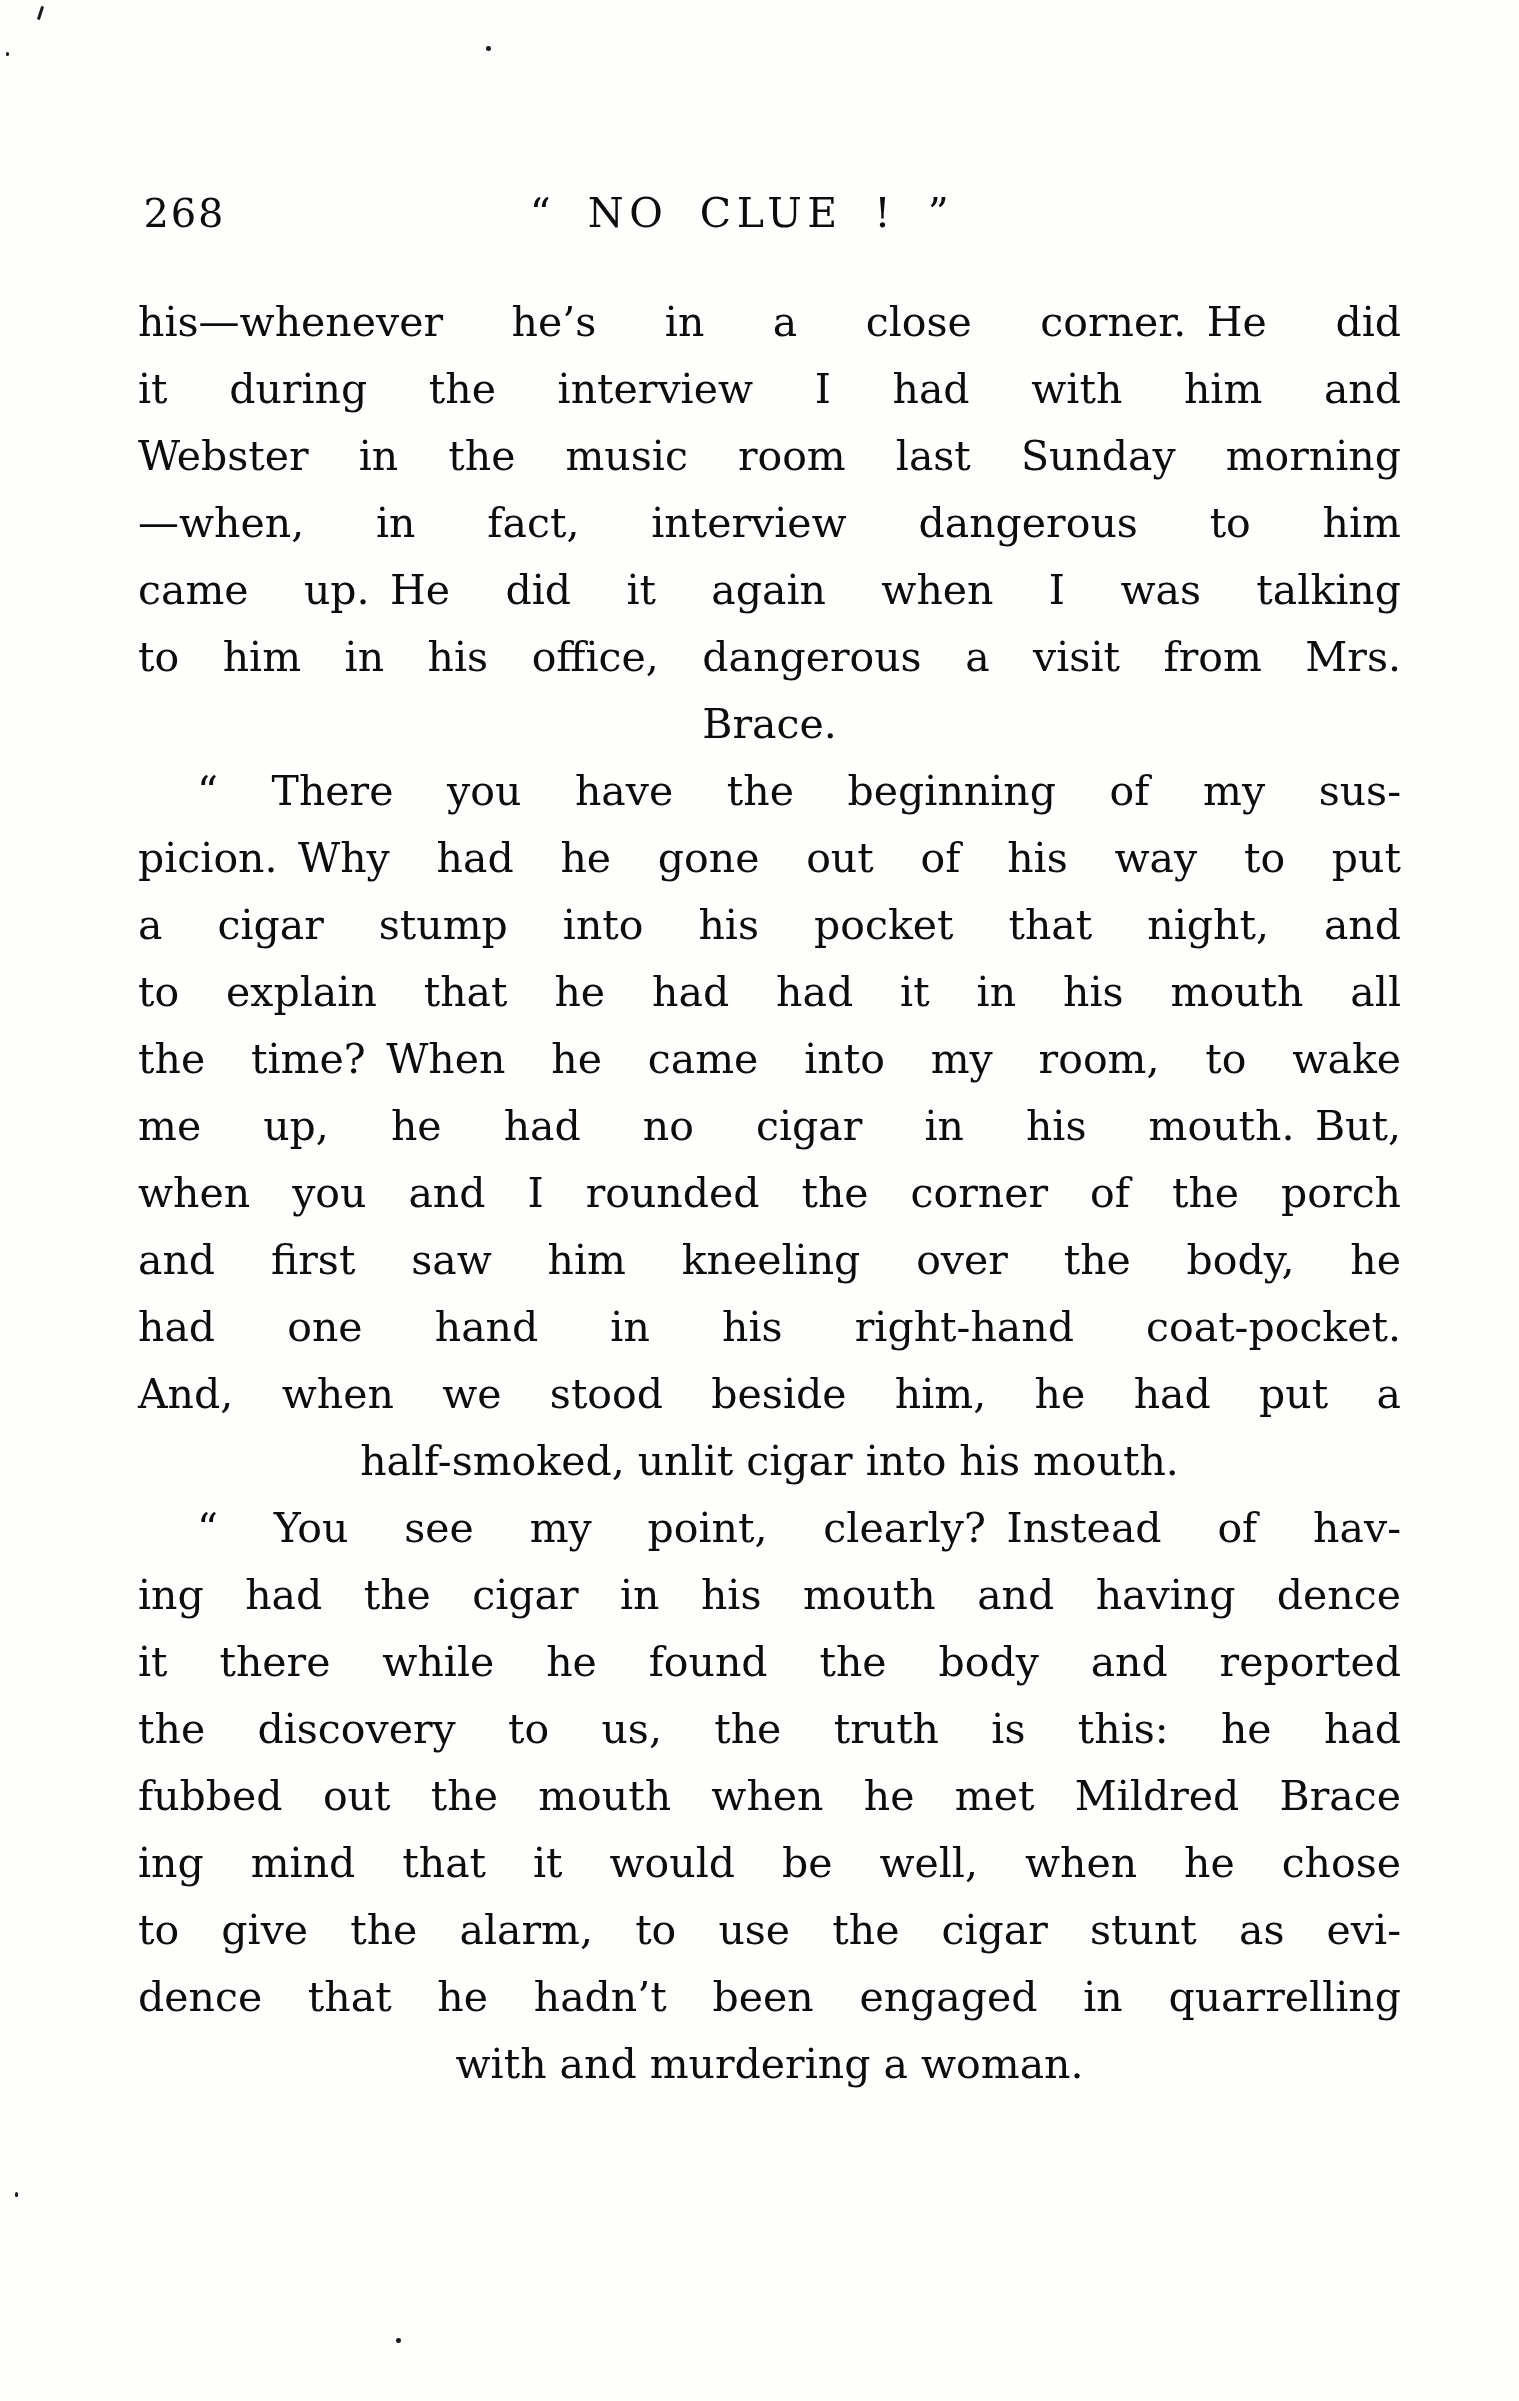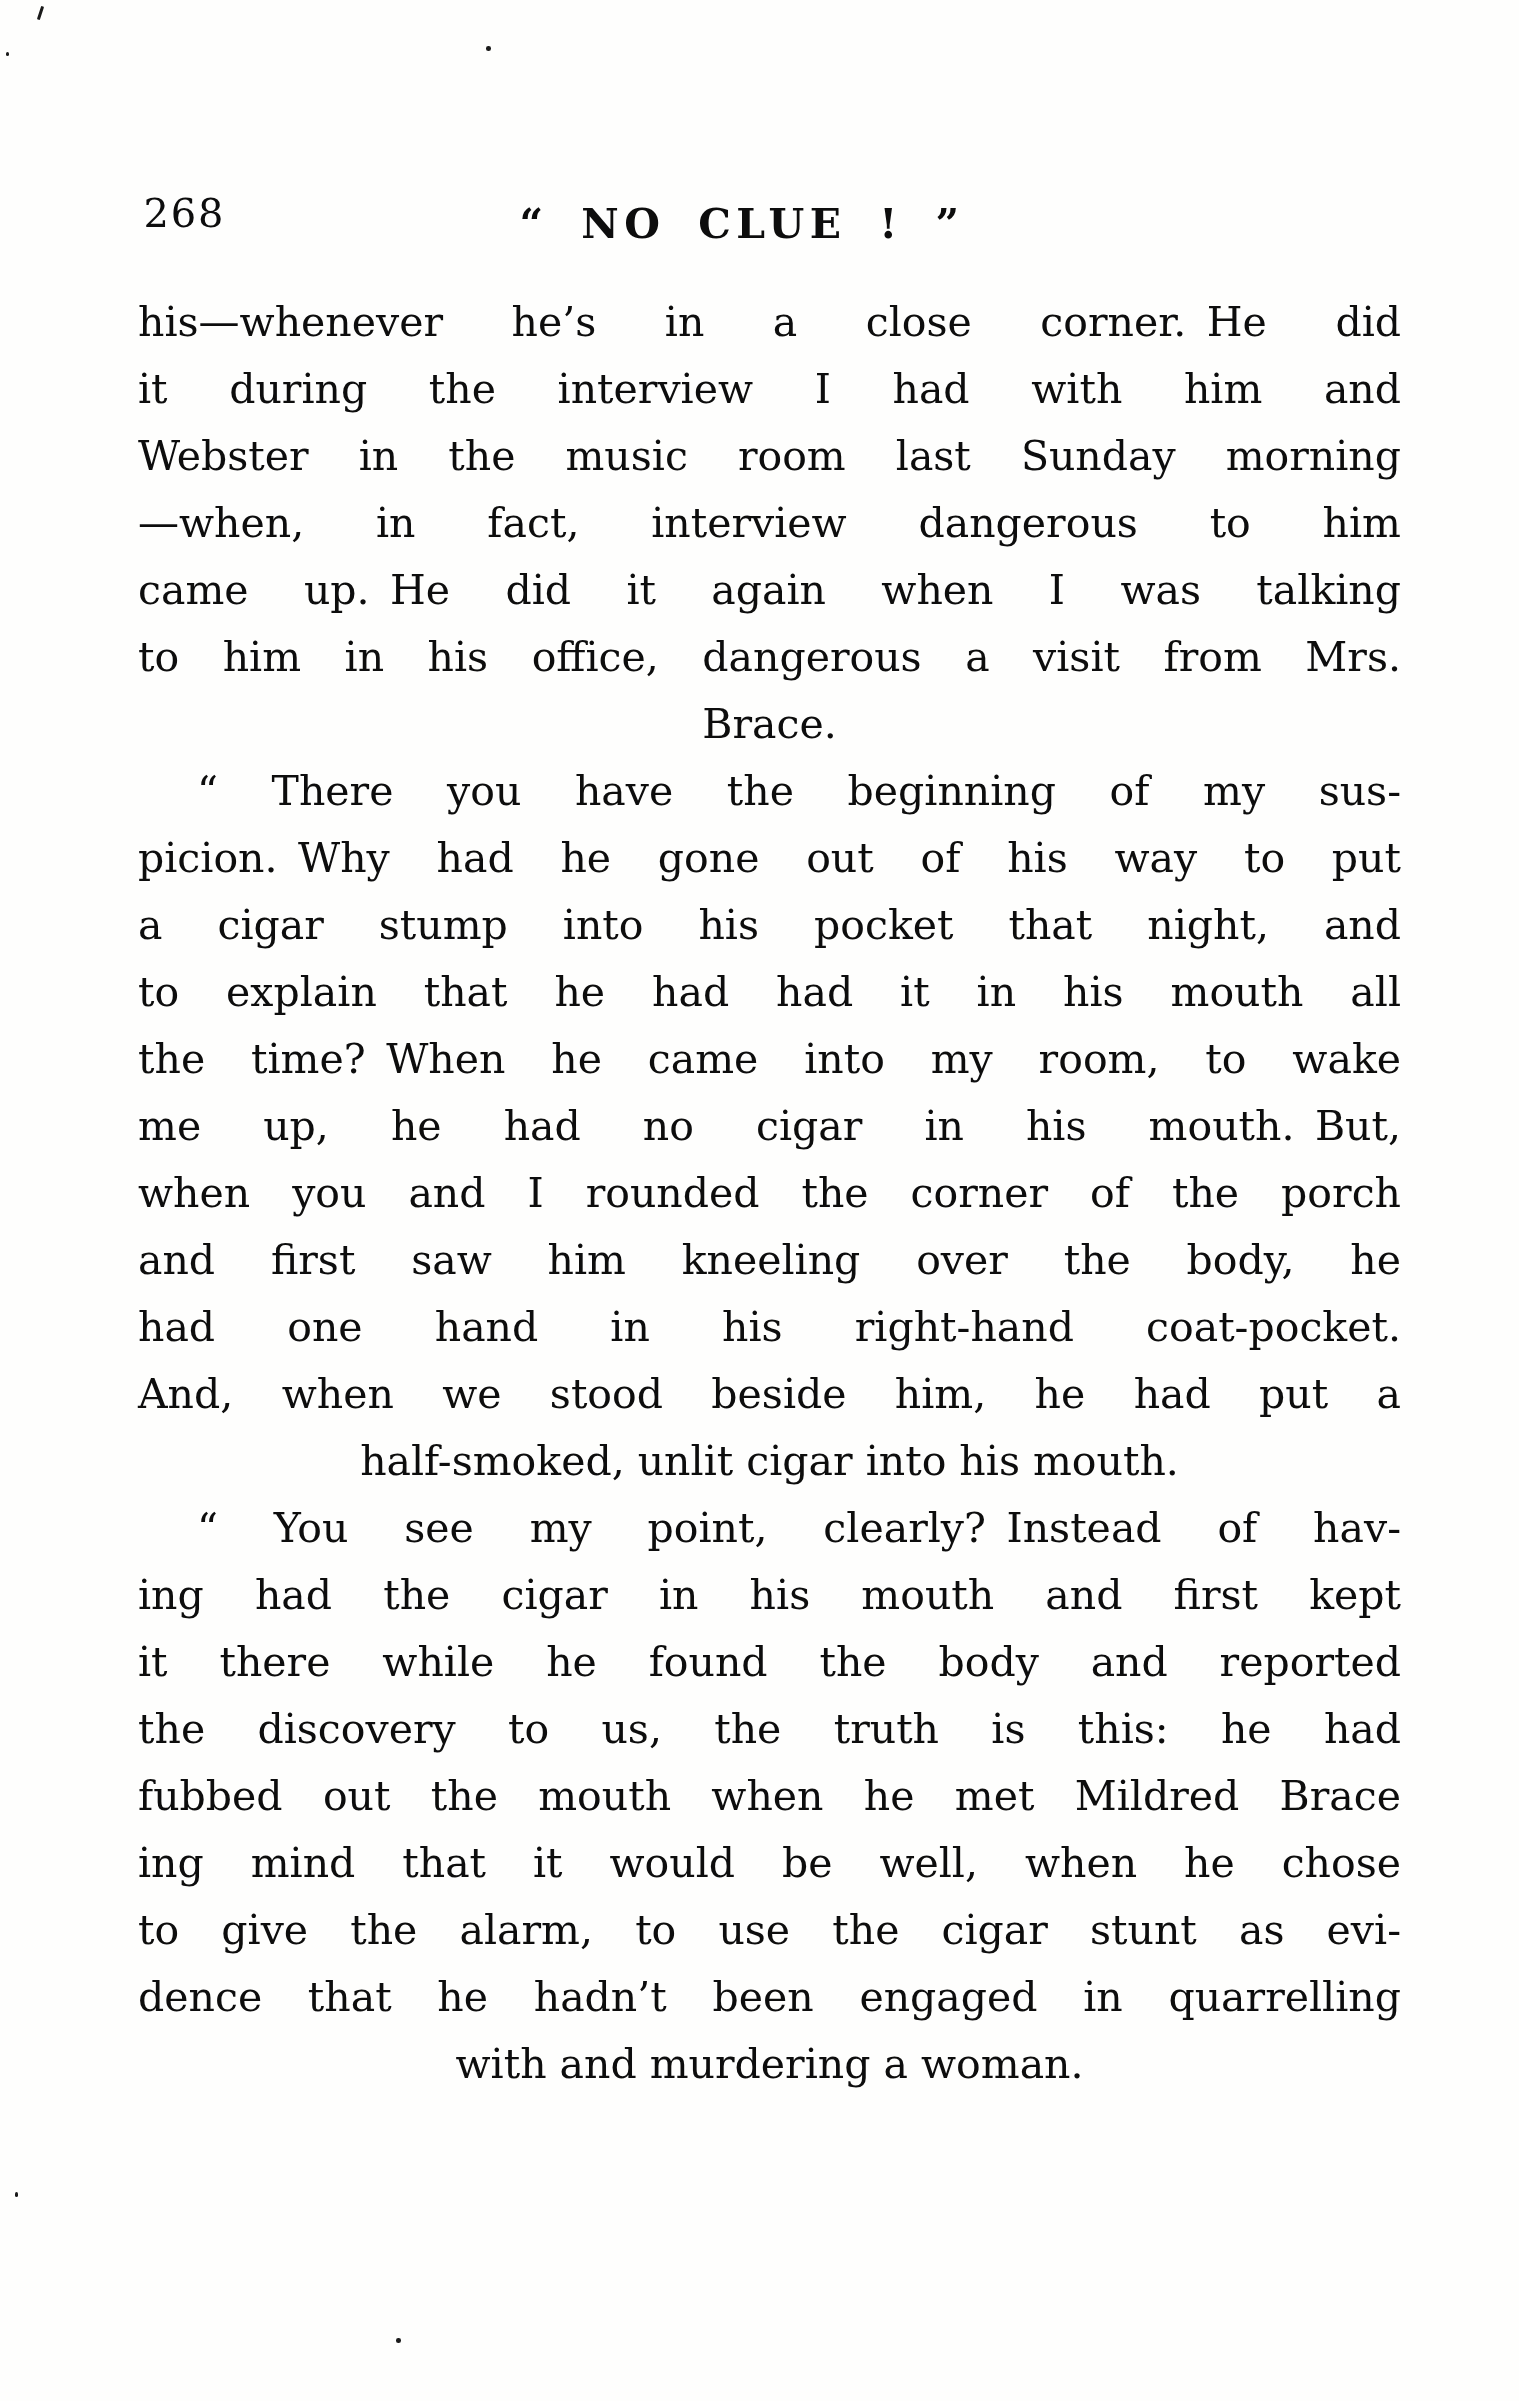--- a/index.html
+++ b/index.html
@@ -29,25 +29,25 @@
     left: 5.5px;
     top: 0;
     font-size: 40px;
     line-height: 55px;
     letter-spacing: 1.8px;
   }
   .running-title {
     position: absolute;
     left: 0;
     right: 55px;
-    top: 11px;
+    top: 0;
     text-align: center;
     font-size: 41px;
     line-height: 55px;
-    font-weight: 700;
+    font-weight: 400;
     letter-spacing: 5.5px;
     word-spacing: 13px;
   }
   .body-text {
     position: absolute;
     left: 138px;
     top: 289px;
     width: 1263px;
   }
   .line {
@@ -98,21 +98,21 @@
       <div class="line just">a cigar stump into his pocket that night, and</div>
       <div class="line just">to explain that he had had it in his mouth all</div>
       <div class="line just">the time? When he came into my room, to wake</div>
       <div class="line just">me up, he had no cigar in his mouth. But,</div>
       <div class="line just">when you and I rounded the corner of the porch</div>
       <div class="line just">and first saw him kneeling over the body, he</div>
       <div class="line just">had one hand in his right-hand coat-pocket.</div>
       <div class="line just">And, when we stood beside him, he had put a</div>
       <div class="line">half-smoked, unlit cigar into his mouth.</div>
       <div class="line just indent">“ You see my point, clearly? Instead of hav-</div>
-      <div class="line just">ing had the cigar in his mouth and first kept</div>
+      <div class="line just">ing had the cigar in his mouth and having dence</div>
       <div class="line just">it there while he found the body and reported</div>
       <div class="line just">the discovery to us, the truth is this: he had</div>
       <div class="line just">fubbed out the mouth when he met Mildred Brace</div>
       <div class="line just">ing mind that it would be well, when he chose</div>
       <div class="line just">to give the alarm, to use the cigar stunt as evi-</div>
       <div class="line just">dence that he hadn’t been engaged in quarrelling</div>
       <div class="line">with and murdering a woman.</div>
     </div>
 
   <div class="speck slash" style="left:39px; top:5.5px; width:2.8px; height:14px;"></div>

